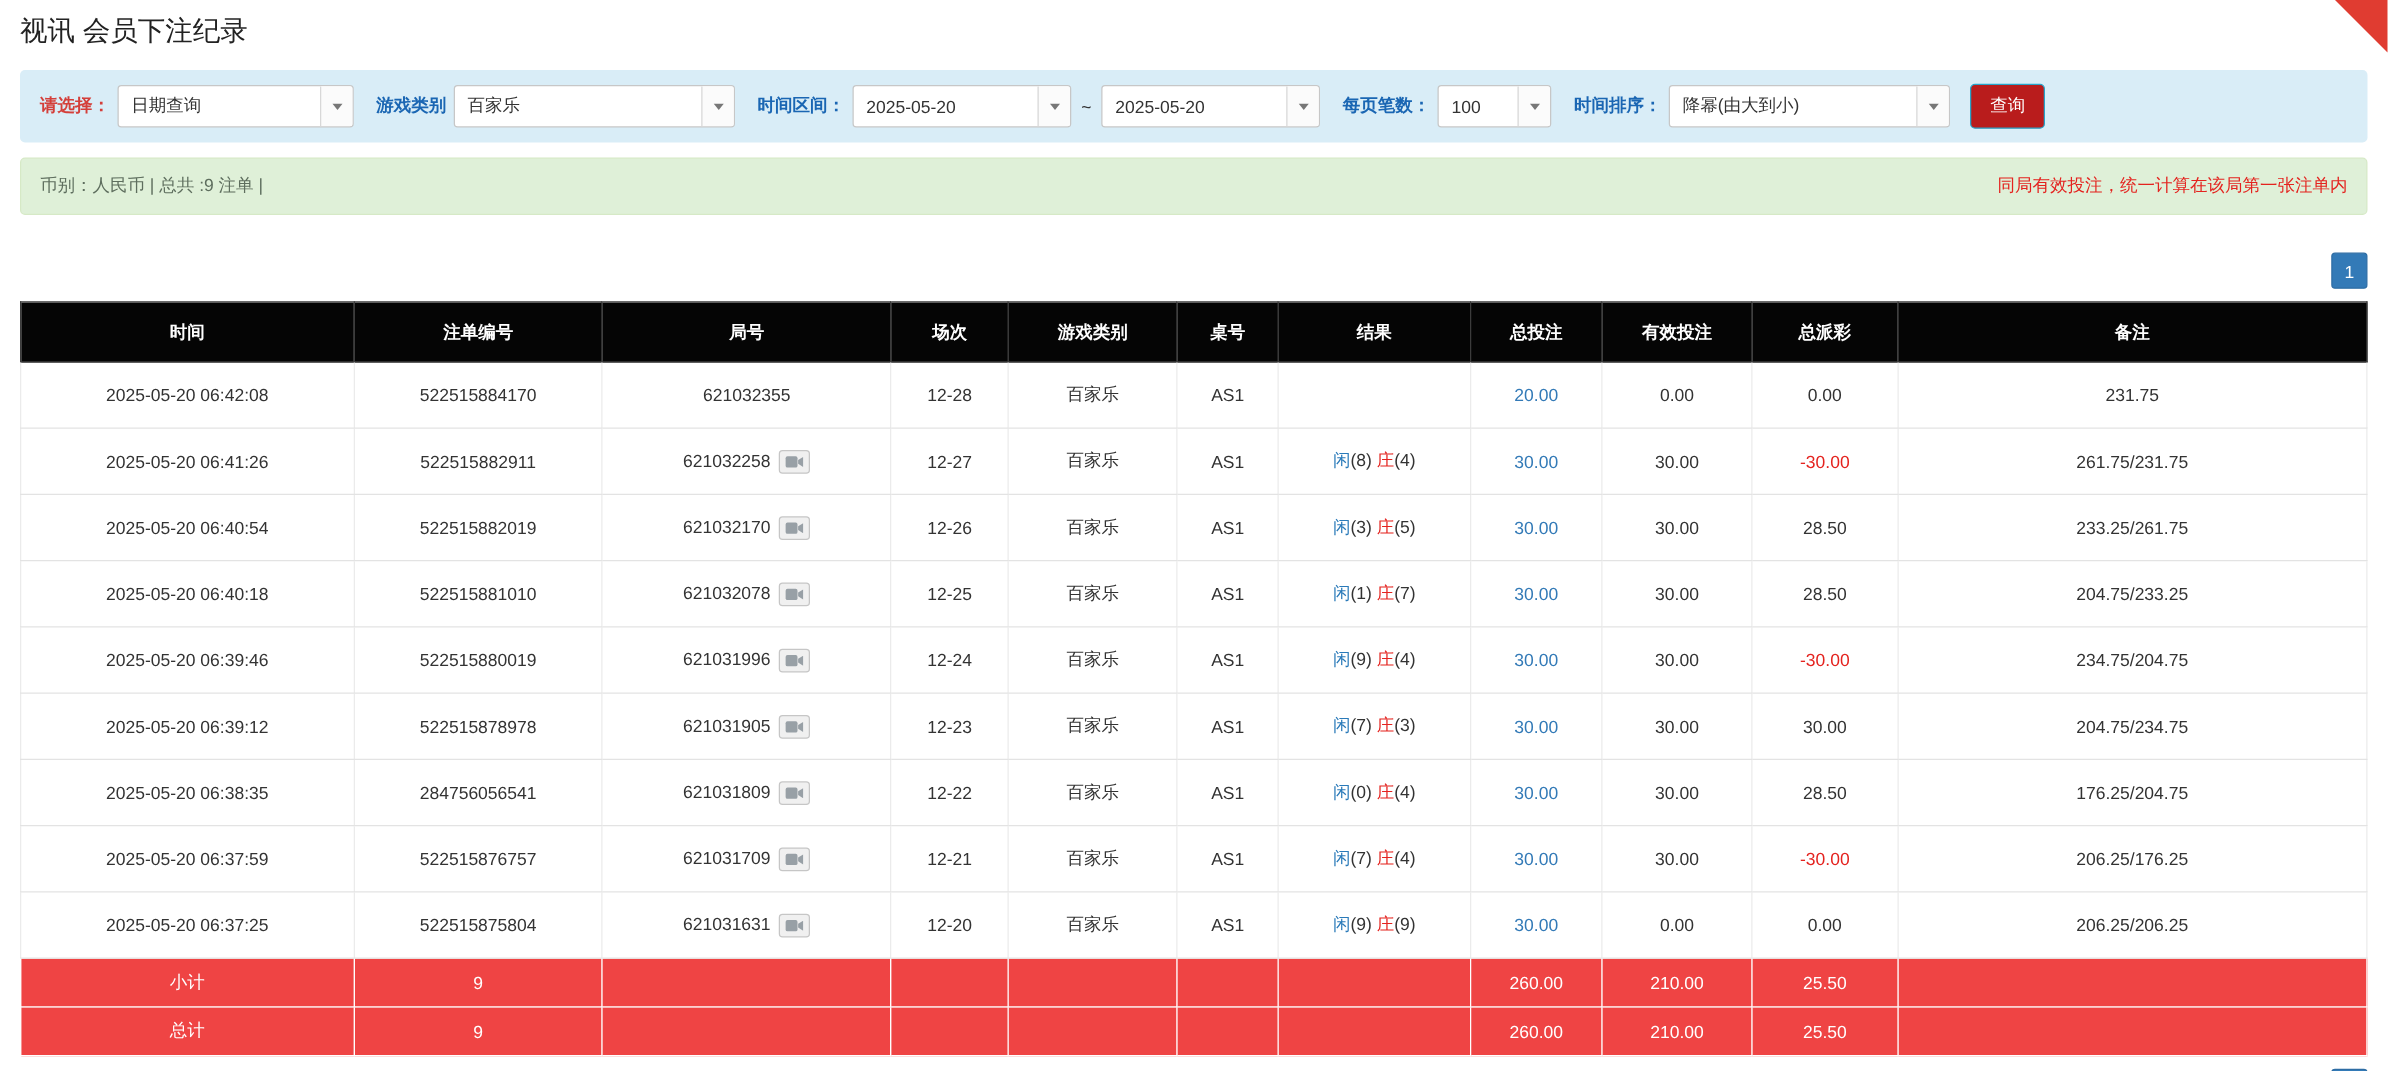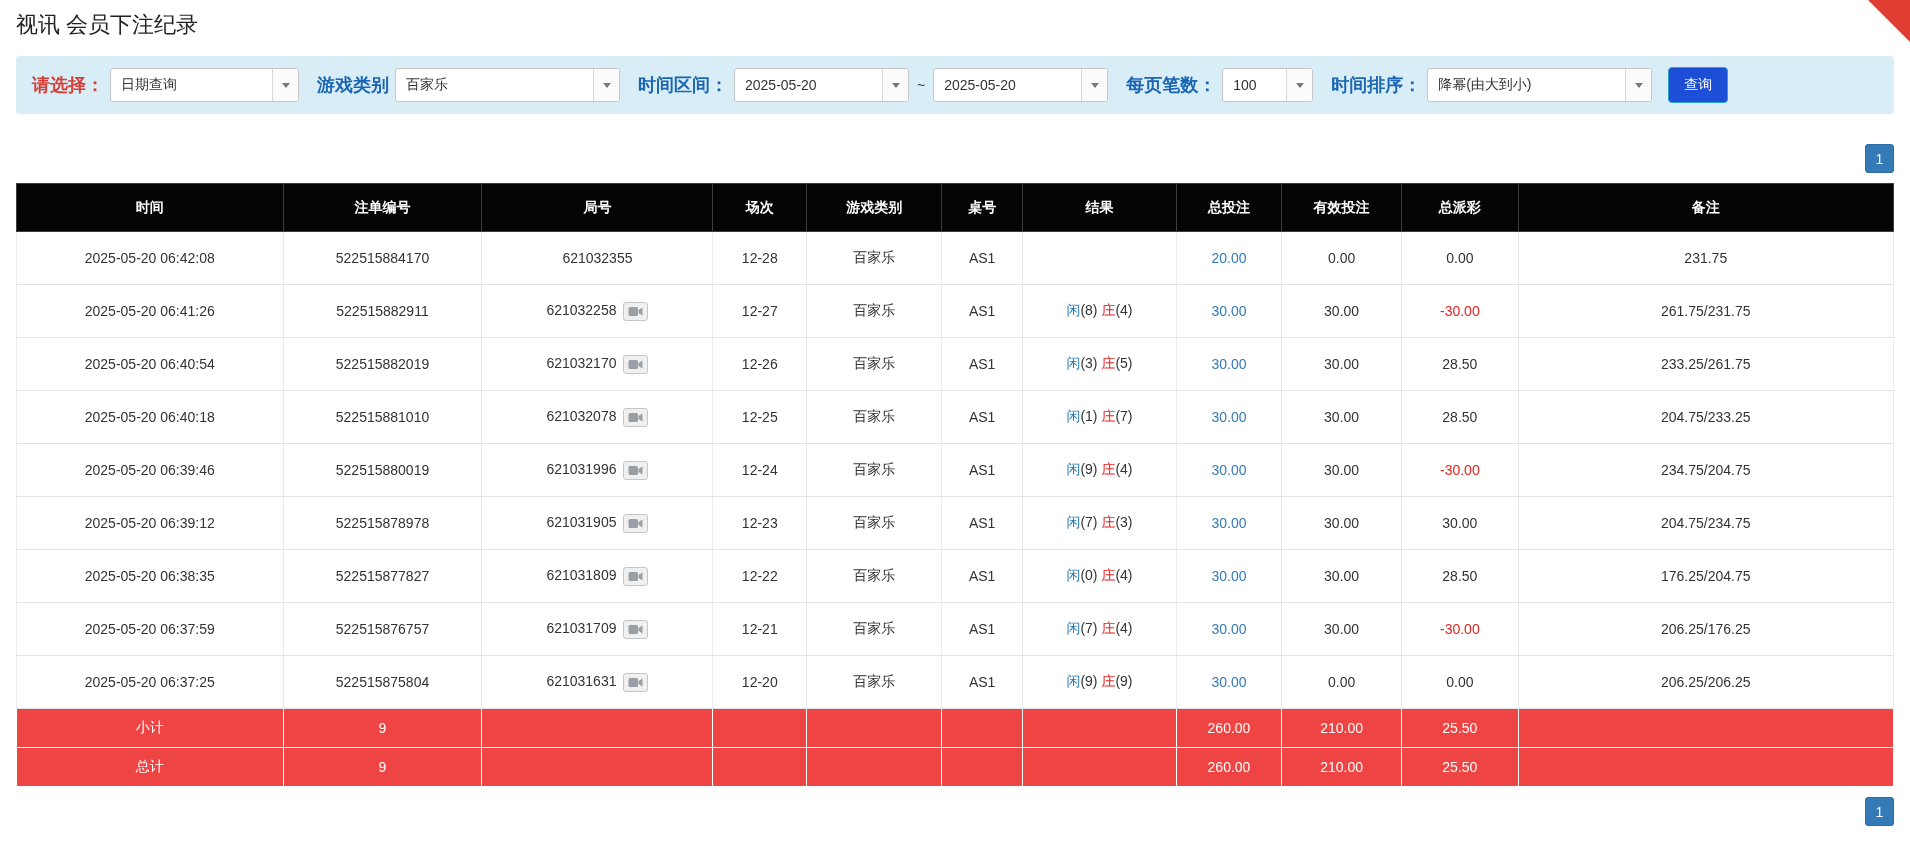--- a/index.html
+++ b/index.html
@@ -4,32 +4,32 @@
 <style>
   *{box-sizing:border-box;margin:0;padding:0}
   html,body{width:1910px;height:857px;overflow:hidden;background:#fff;
     font-family:"Liberation Sans","DejaVu Sans",sans-serif;}
   .page{padding:8px 16px 0 16px;}
   .title{font-size:22px;font-weight:500;color:#222;margin:2px 0 16px 0;}
 
   
   .filter-bar{background:#d9edf7;border-radius:4px;padding:11px 14px;display:flex;
     align-items:center;height:58px;white-space:nowrap;}
-  .flabel{font-size:18px;font-weight:bold;color:#1a66b3;margin:0 6px 0 18px;}
+  .flabel{font-size:14px;font-weight:bold;color:#1a66b3;margin:0 6px 0 18px;}
   .flabel.red{color:#d43f3a;margin-left:2px;}
   .tilde{font-size:14px;color:#333;margin:0 8px;}
   .combo{display:inline-flex;align-items:stretch;background:#fff;border:1px solid #c7c7c7;
     border-radius:3px;height:34px;cursor:pointer;overflow:hidden;}
   .combo-text{padding:0 10px;font-size:14px;color:#333;flex:1;display:flex;align-items:center;}
   .combo-btn{width:26px;border-left:1px solid #d8d8d8;display:flex;align-items:center;
     justify-content:center;background:#fbfbfb;}
   .caret{width:0;height:0;border-left:4px solid transparent;border-right:4px solid transparent;
     border-top:5px solid #777;}
   .w-query{width:189px}.w-game{width:225px}.w-date{width:175px}.w-pp{width:91px}.w-sort{width:225px}
-  .btn-search{margin-left:16px;background:#1d4ed8;color:#fff;border:1px solid #28a4c9;
+  .btn-search{margin-left:16px;background:#b91c1c;color:#fff;border:1px solid #28a4c9;
     border-radius:4px;font-size:14px;padding:8px 15px;cursor:pointer;}
 
   
   .summary-bar{margin-top:12px;background:#dff0d8;border:1px solid #d6e9c6;border-radius:4px;
     height:46px;display:flex;align-items:center;justify-content:space-between;padding:0 15px;font-size:14px;}
   .summary-left{color:#5e6e5e;}
   .summary-right{color:#e4231f;}
 
   
   .pager{display:flex;justify-content:flex-end;}
@@ -115,20 +115,24 @@
     <div class="combo w-sort">
       <span class="combo-text">降幂(由大到小)</span>
       <span class="combo-btn">
           <span class="caret"></span>
         </span>
     </div>
 
     <button class="btn-search">查询</button>
   </div>
 
+  <div class="summary-bar">
+    <span class="summary-left">币别：人民币 | 总共 :9 注单 |</span>
+    <span class="summary-right">同局有效投注，统一计算在该局第一张注单内</span>
+  </div>
 
   <div class="pager top">
     <button class="page-btn">1</button>
   </div>
 
   <table class="data">
     <colgroup>
       <col style="width:14.2%">
         <col style="width:10.6%">
         <col style="width:12.3%">
@@ -255,21 +259,21 @@
           <td>百家乐</td>
           <td>AS1</td>
           <td><span class="res-p">闲</span><span>(7)</span> <span class="res-b">庄</span><span>(3)</span></td>
           <td><span class="link">30.00</span></td>
           <td>30.00</td>
           <td>30.00</td>
           <td>204.75/234.75</td>
         </tr>
         <tr>
           <td>2025-05-20 06:38:35</td>
-          <td>522515877827</td>
+          <td>284756056541</td>
           <td><span>621031809</span><span class="vid">
               <svg width="15" height="11" viewBox="0 0 15 11">
                 <rect x="0.5" y="1" width="9.5" height="9" rx="1.5" fill="#98a0a6"></rect>
                 <path d="M10.5 4 L14.5 1.5 V9.5 L10.5 7 Z" fill="#98a0a6"></path>
               </svg>
             </span></td>
           <td>12-22</td>
           <td>百家乐</td>
           <td>AS1</td>
           <td><span class="res-p">闲</span><span>(0)</span> <span class="res-b">庄</span><span>(4)</span></td>

